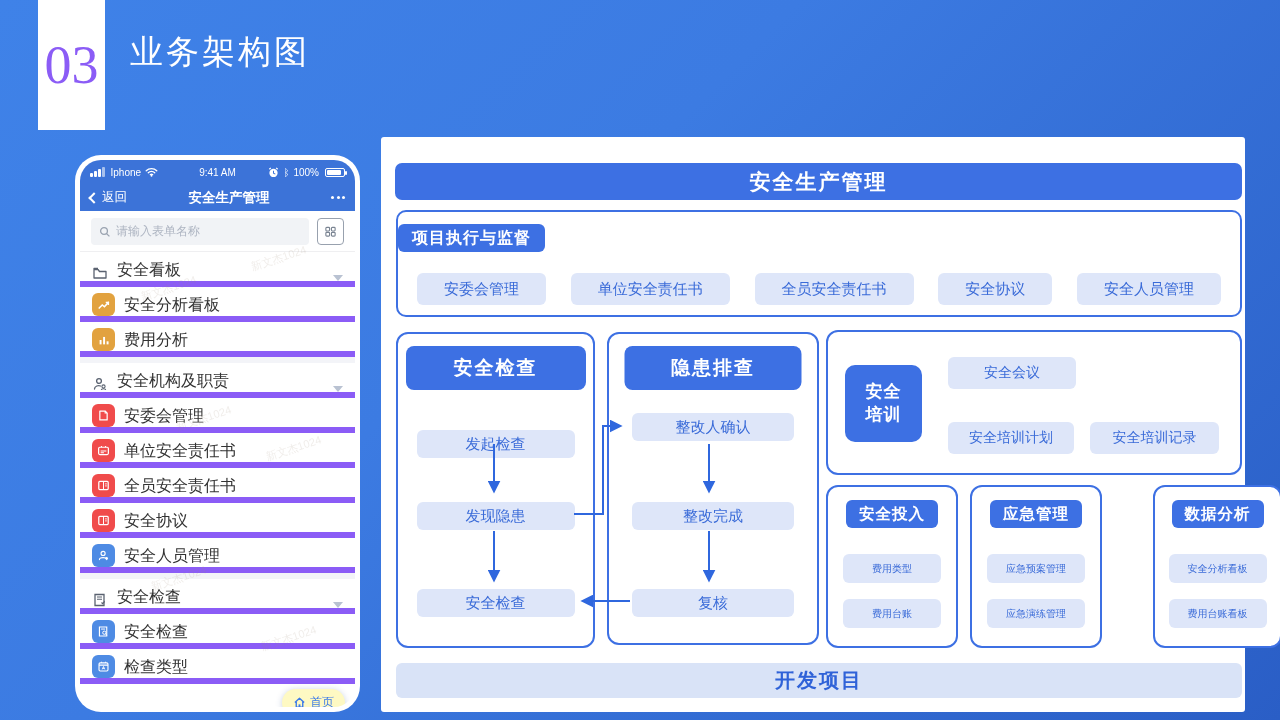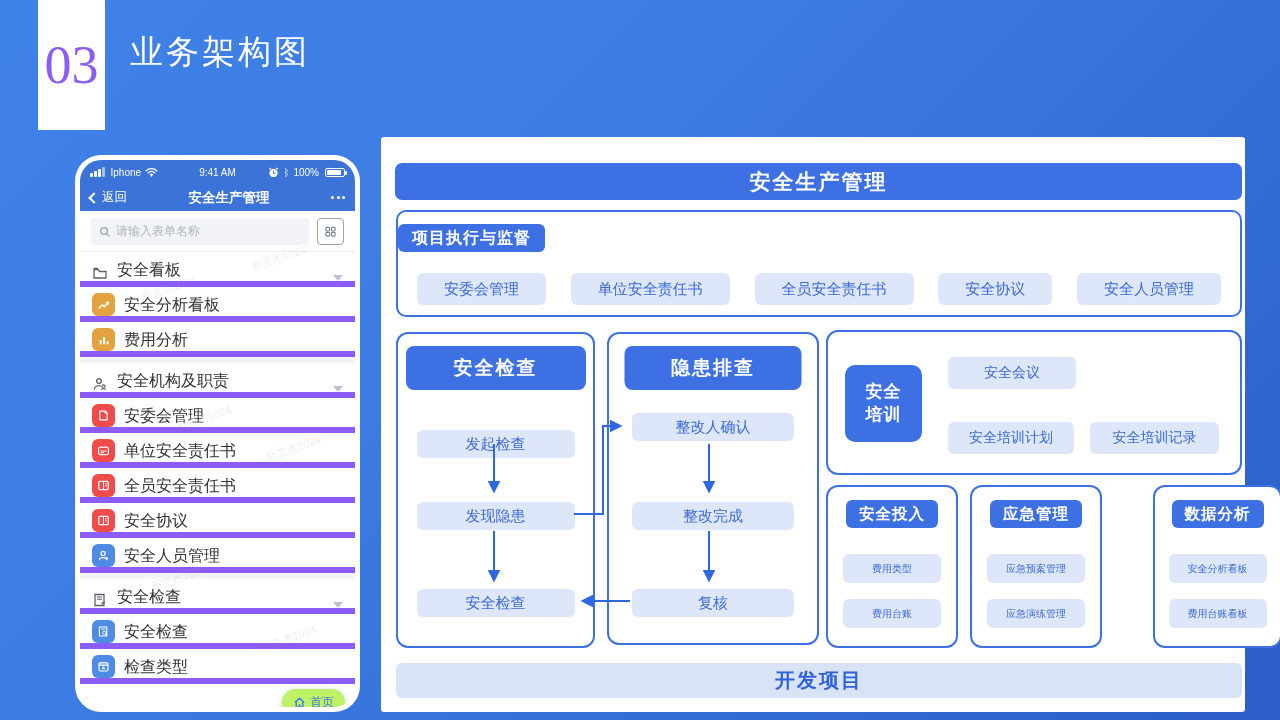--- a/index.html
+++ b/index.html
@@ -43,21 +43,21 @@
                 padding:0 8px; gap:5px; color:#AEB5C2; font-size:12px; }
   .grid-btn { width:27px; height:27px; border:1.2px solid #98A1AE; border-radius:4px;
               display:flex; align-items:center; justify-content:center; }
   .hairline { height:1px; background:#EFEFF1; }
   .m-row { height:35px; display:flex; align-items:flex-end; gap:9px; padding:0 12px;
            border-bottom:6px solid #8b5cf6; font-size:16px; color:#333; }
   .m-row .tri { margin-left:auto; width:0; height:0; border-left:5px solid transparent;
                 border-right:5px solid transparent; border-top:6px solid #B9C2D2; }
   .tile { width:23px; height:23px; border-radius:6px; display:flex; align-items:center; justify-content:center; flex:none; }
   .thickdiv { height:6px; background:#F3F4F8; }
-  .home-pill { position:absolute; right:10px; top:478px; height:27px; background:#bef264; border-radius:14px;
+  .home-pill { position:absolute; right:10px; top:478px; height:27px; background:#fef9c3; border-radius:14px;
                box-shadow:0 1px 6px rgba(40,70,140,.25); display:flex; align-items:center; gap:4px;
                padding:0 11px; color:#3D7BE8; font-size:12px; }
   .wm { position:absolute; font-size:11px; color:rgba(160,145,125,.16); transform:rotate(-18deg); white-space:nowrap; }
 
   
   .panel { position:absolute; left:381px; top:137px; width:864px; height:575px; background:#fff; border-radius:3px; }
   .d-title { position:absolute; left:14px; top:26px; width:847px; height:37px; background:#3D70E3; border-radius:7px;
              display:flex; align-items:center; justify-content:center; color:#fff; font-size:21px; font-weight:bold; letter-spacing:2px; }
   .bord { border:2px solid #3D70E3; border-radius:12px; position:absolute; background:#fff; }
   .sec-supervision { left:15px; top:73px; width:846px; height:107px; border-radius:10px; display:flex; flex-direction:column; align-items:flex-start; }

